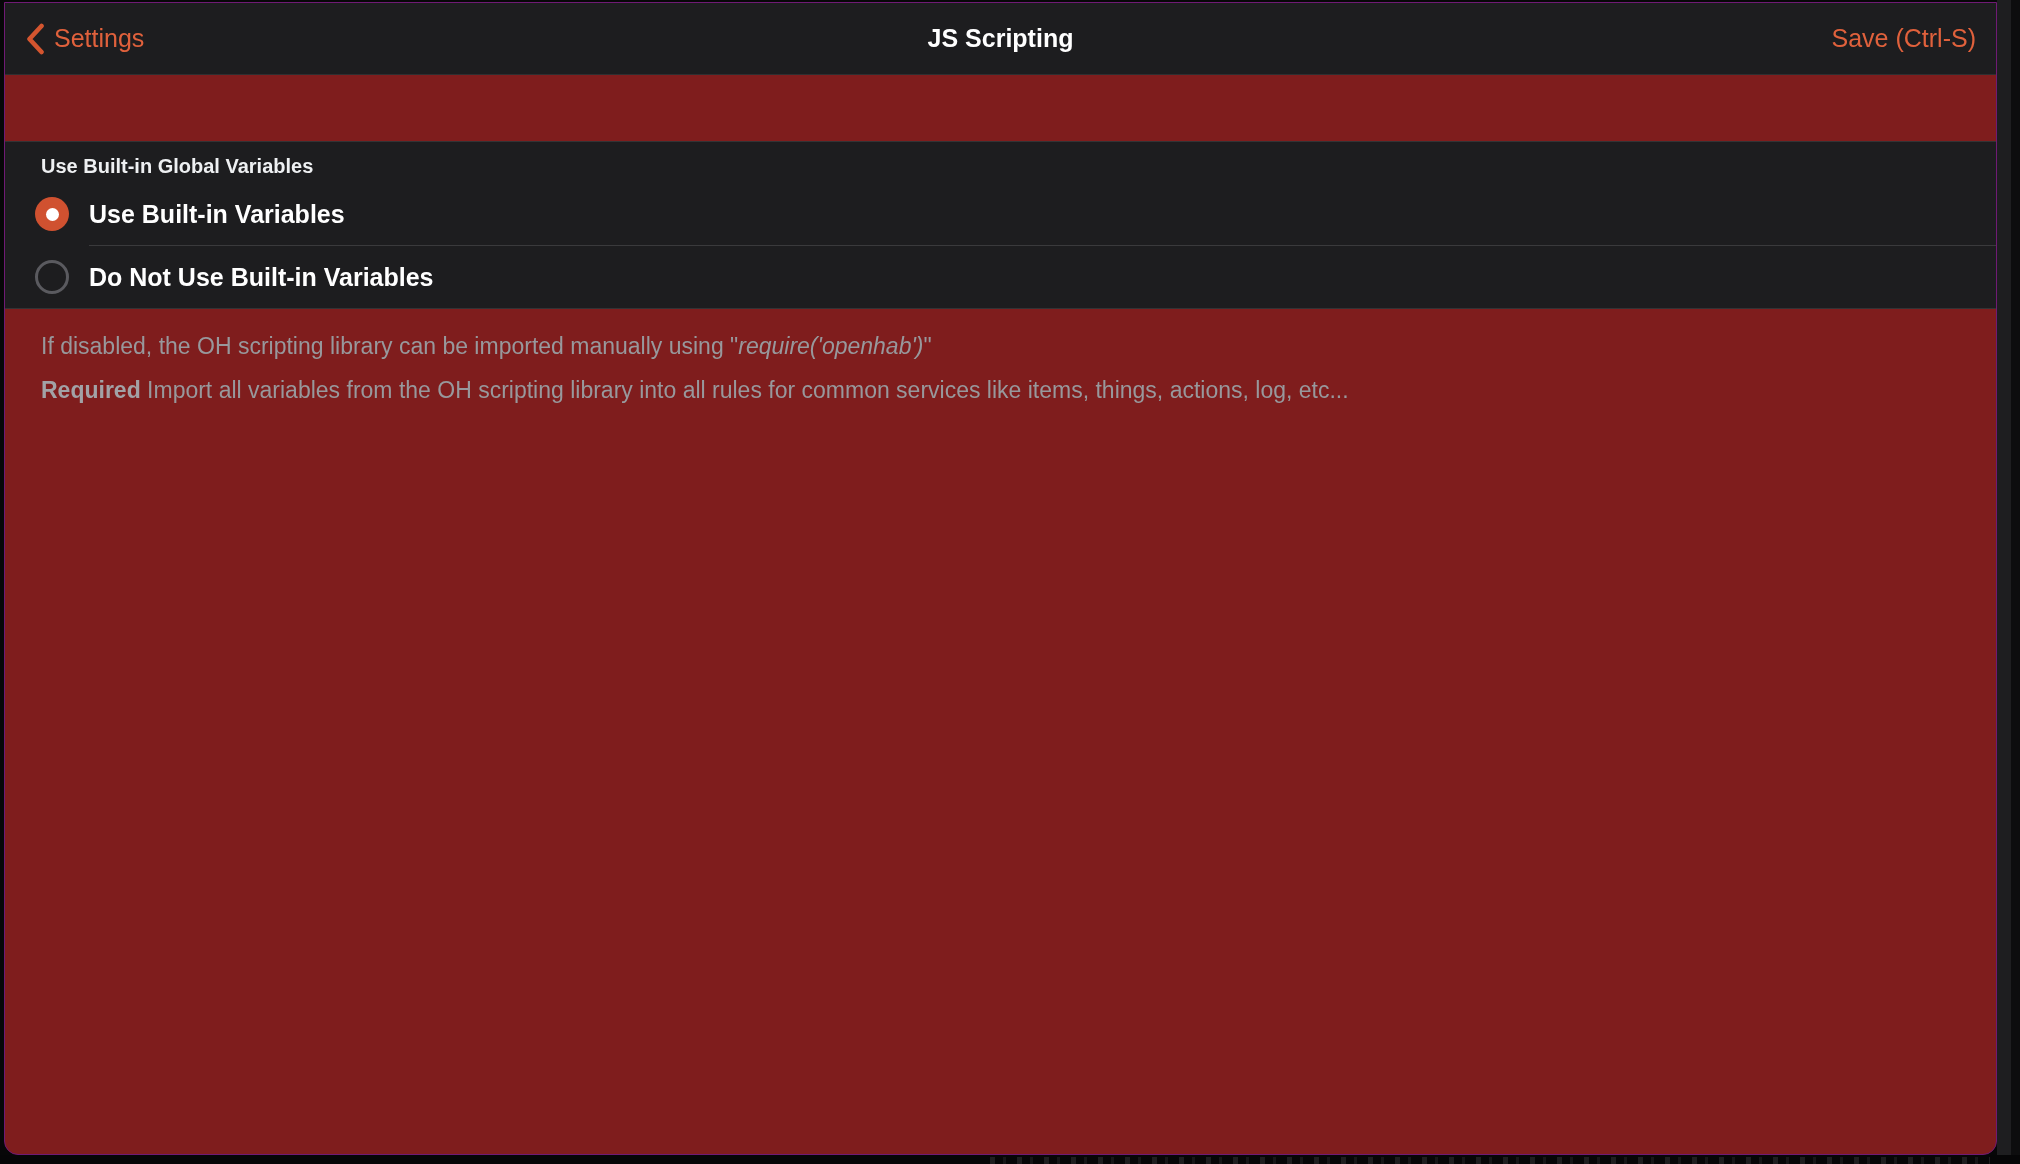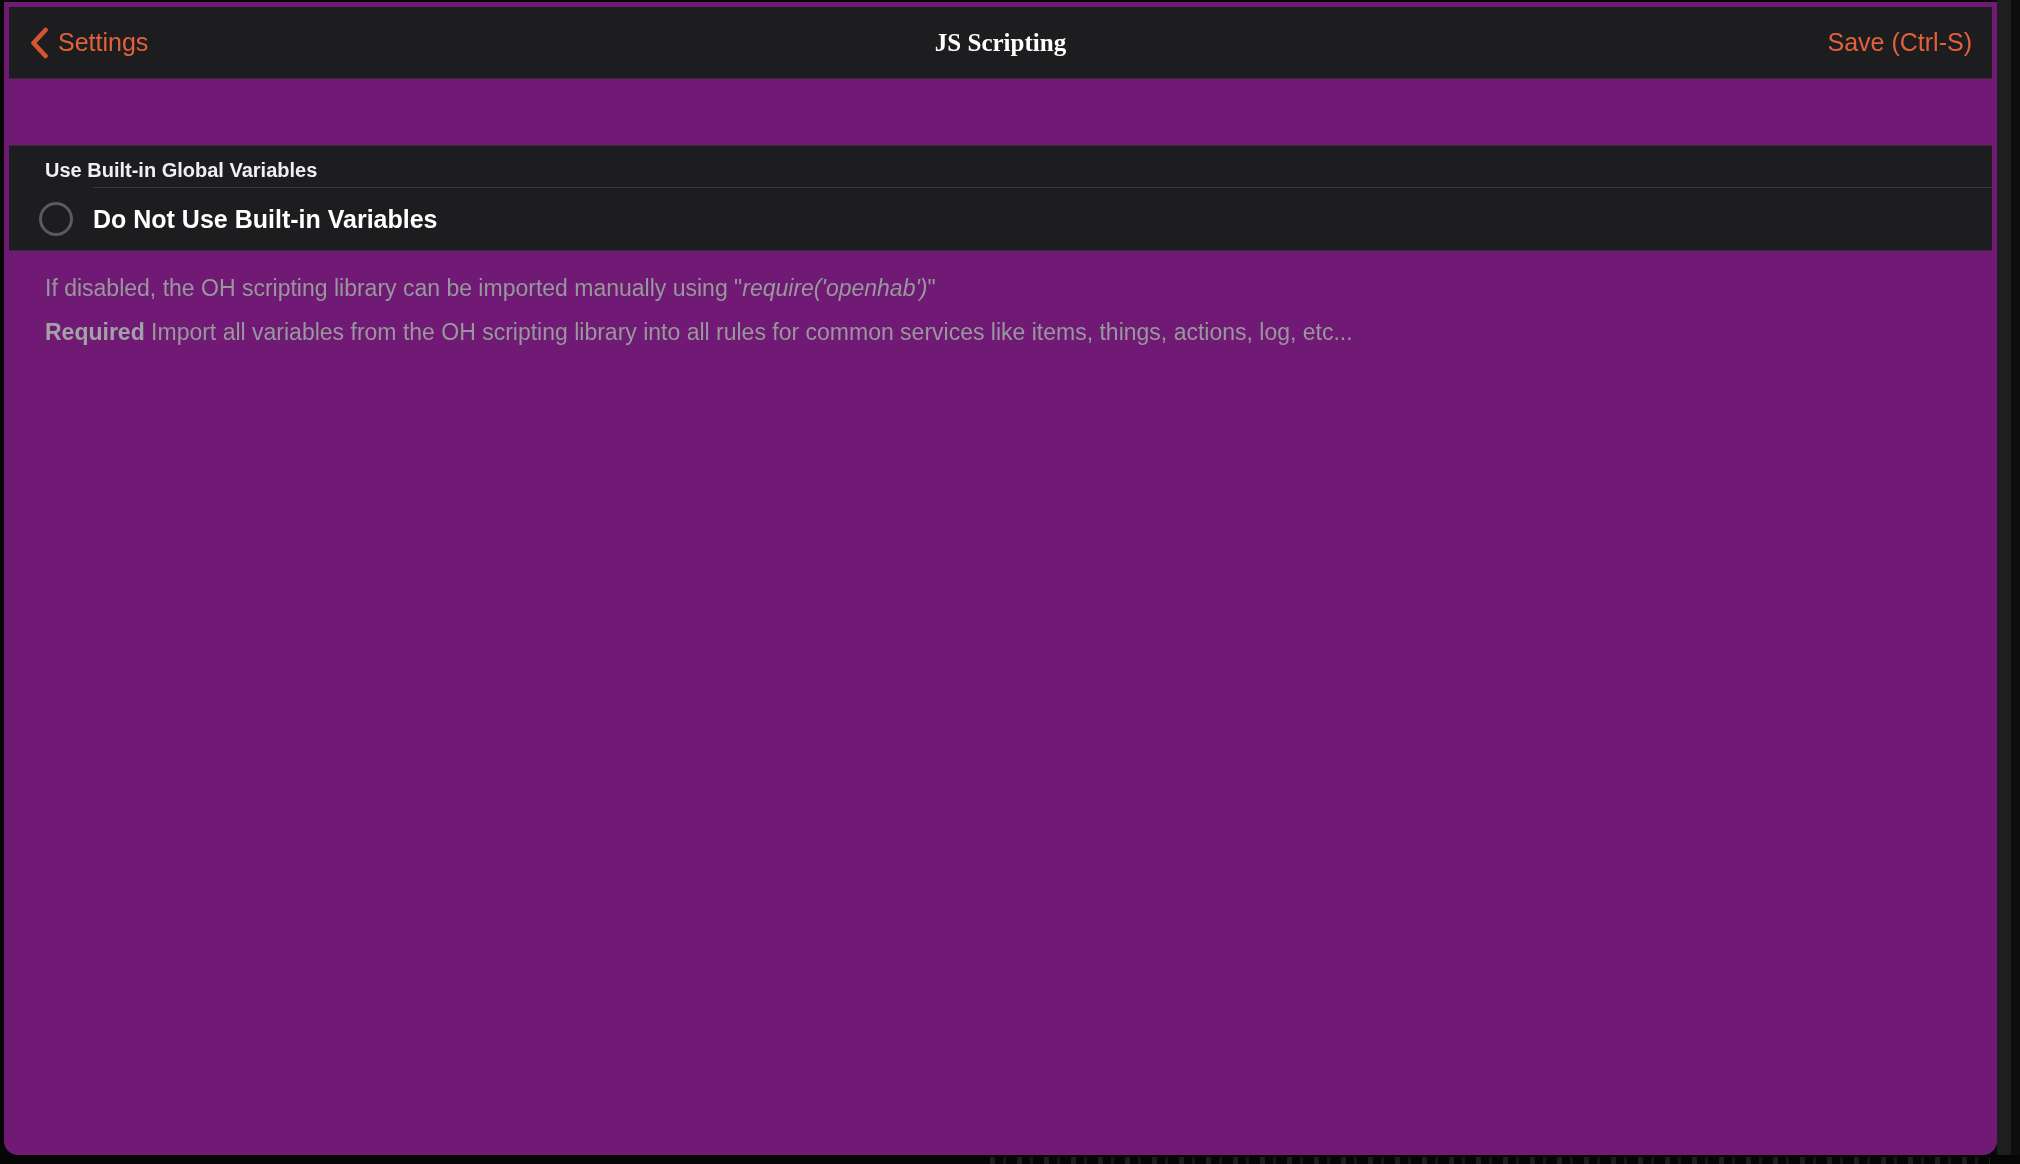--- a/index.html
+++ b/index.html
@@ -18,38 +18,38 @@
     position:absolute;bottom:0;left:0;width:100%;height:9px;background:#060607;
   }
   .backdrop-bottom .artifact{
     position:absolute;right:30px;bottom:0;width:1000px;height:7px;opacity:.45;
     background:repeating-linear-gradient(90deg,#3c3c3e 0 5px,#060607 5px 13px,#2a2a2c 13px 16px,#060607 16px 27px);
   }
 
   
   .app-window{
     position:absolute;left:4px;top:2px;right:23px;bottom:9px;
-    background:#701a75;
-    border:5px solid #701a75;
+    background:#7f1d1d;
+    border:1px solid #701a75;
     border-radius:0 0 14px 14px;
     overflow:hidden;
   }
 
   
   .navbar{
     height:72px;background:#1d1d1f;border-bottom:1px solid #2f2f31;
     display:flex;align-items:center;position:relative;
     padding:0 20px;box-sizing:border-box;
   }
   .nav-left{display:flex;align-items:center;gap:9px;cursor:pointer;}
   .nav-left .chevron{display:flex;align-items:center;}
   .link-text{color:#e0613c;font-size:25px;line-height:1;}
   .nav-title{
     position:absolute;left:0;right:0;text-align:center;
-    color:#ffffff;font-size:25px;font-weight:700;pointer-events:none;font-family:Liberation Serif, serif;
+    color:#ffffff;font-size:25px;font-weight:700;pointer-events:none;
   }
   .nav-right{margin-left:auto;cursor:pointer;position:relative;z-index:2;}
 
   
   .page-spacer{height:66px;}
   .config-block{
     background:#1d1d1f;
     border-top:1px solid #333335;
     border-bottom:1px solid #333335;
     font-weight:bold;
@@ -101,20 +101,26 @@
     </div>
     <div class="nav-title">JS Scripting</div>
     <div class="nav-right link-text">Save (Ctrl-S)</div>
   </div>
 
   <div class="page-spacer"></div>
 
   <div class="config-block">
     <div class="section-label">Use Built-in Global Variables</div>
 
+    <div class="radio-row">
+      <span class="radio checked">
+          <span class="dot"></span>
+        </span>
+      <span class="radio-label">Use Built-in Variables</span>
+    </div>
 
     <div class="row-divider"></div>
 
     <div class="radio-row">
       <span class="radio unchecked"></span>
       <span class="radio-label">Do Not Use Built-in Variables</span>
     </div>
   </div>
 
   <div class="description">

